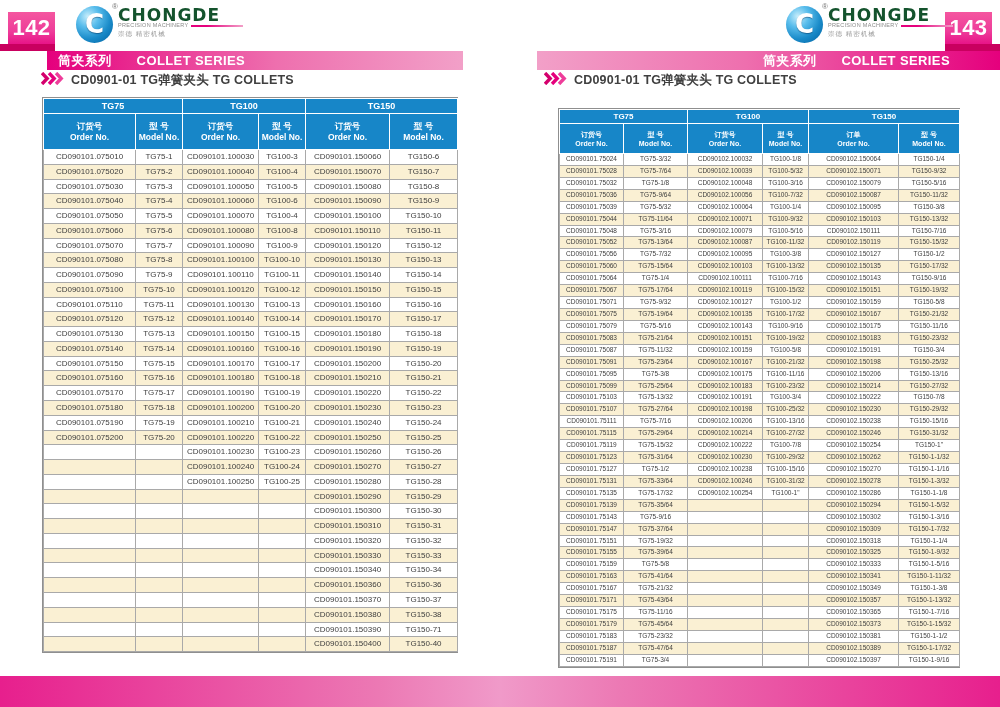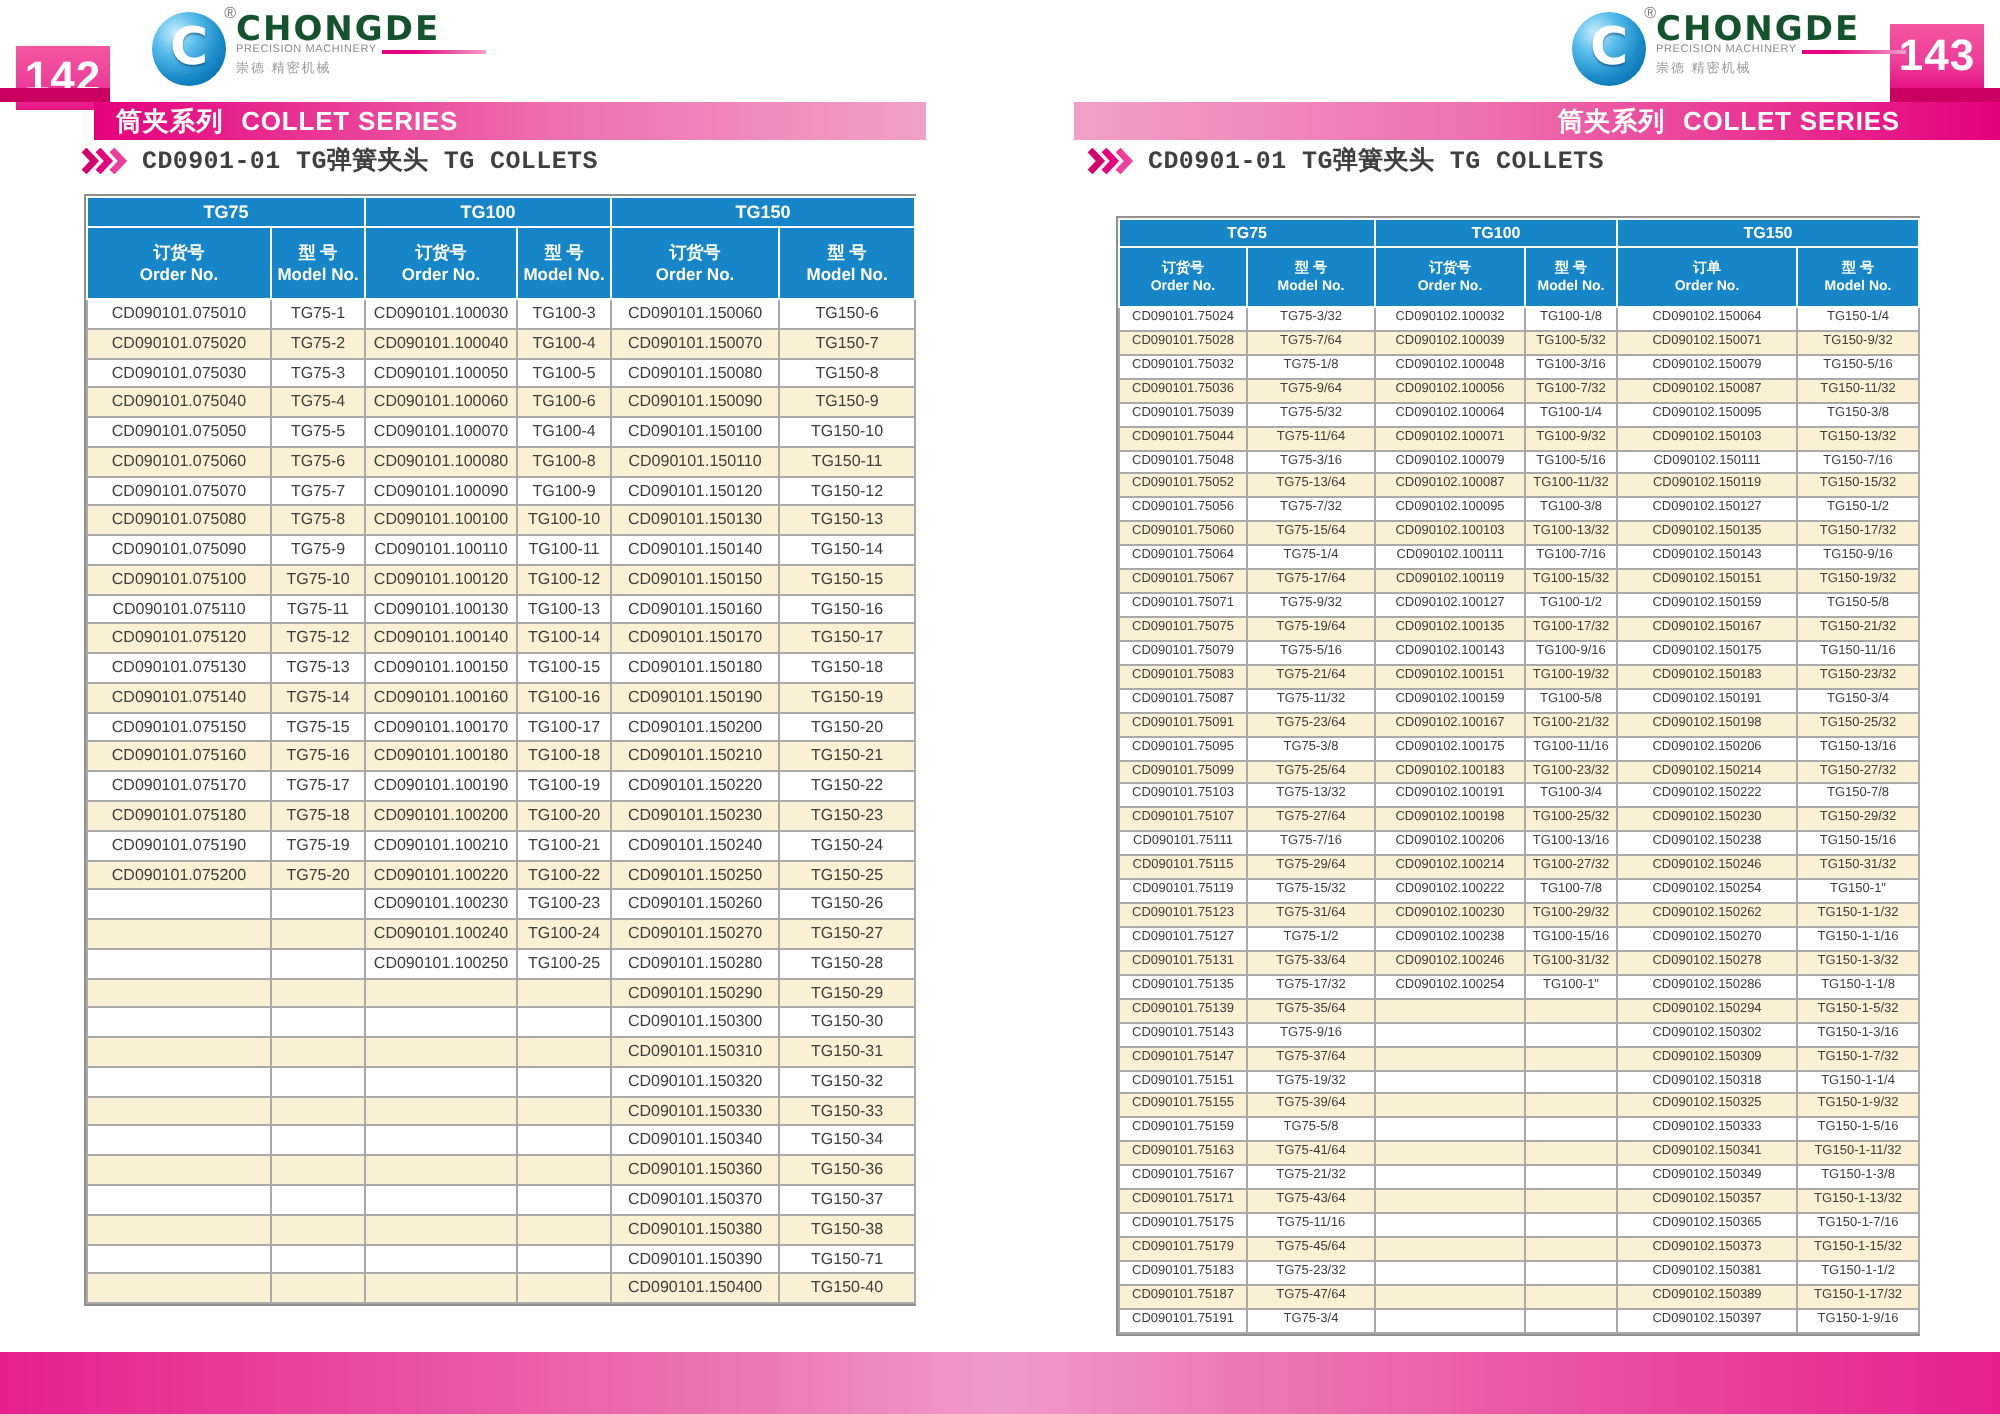--- a/index.html
+++ b/index.html
@@ -7,32 +7,32 @@
     position:relative;width:1000px;height:707px;background:#fff;overflow:hidden;
     font-family:"Liberation Sans",sans-serif;
   }
   
   .pagebox{
     position:absolute;width:47px;height:32px;top:12px;
     background:linear-gradient(180deg,#f4569f 0%,var(--page-box-pink) 60%,#e81487 100%);
     color:#fff;font-size:22px;font-weight:bold;display:flex;align-items:center;justify-content:center;
     letter-spacing:.5px;
   }
-  .pagebox.pb-left{left:8px;margin-top:11px;}
+  .pagebox.pb-left{left:8px;}
   .pagebox.pb-right{left:945px;}
   .strip{position:absolute;top:44px;width:55px;height:7px;background:var(--crimson);}
   .strip.st-left{left:0;}
   .strip.st-right{left:945px;}
   .series-bar{
     position:absolute;top:51px;height:19px;display:flex;align-items:center;
     color:#fff;font-size:13px;font-weight:bold;letter-spacing:.4px;white-space:nowrap;
   }
   .series-bar.sb-left{left:47px;width:416px;background:linear-gradient(90deg,var(--brand-pink) 0%,#ee6fae 55%,var(--pink-light) 100%);padding-left:11px;box-sizing:border-box;}
   .series-bar.sb-right{left:537px;width:463px;background:linear-gradient(90deg,var(--pink-light) 0%,#ee6fae 45%,var(--brand-pink) 100%);justify-content:flex-end;padding-right:50px;box-sizing:border-box;}
-  .series-bar .en{margin-left:9px;}
+  .series-bar .en{margin-left:25px;}
   
   .logo{position:absolute;display:flex;gap:5px;align-items:flex-start;}
   .logo.lg-left{left:76px;top:6px;}
   .logo.lg-right{left:786px;top:6px;}
   .logo-ball{
     position:relative;width:37px;height:37px;border-radius:50%;
     background:radial-gradient(circle at 32% 28%,#c9eefb 0%,#59bdec 30%,#1a8bc9 62%,var(--logo-blue) 80%,#074f7e 100%);
     flex:0 0 auto;
   }
   .logo-c{
@@ -40,21 +40,21 @@
     font-weight:bold;font-size:26px;font-family:"DejaVu Sans",sans-serif;
     text-shadow:0 1px 1px rgba(0,40,80,.45);
   }
   .reg{position:absolute;top:-3px;right:-5px;font-size:8px;color:#777;background:#fff;border-radius:50%;line-height:8px;}
   .logo-text{padding-top:3px;}
   .logo-main{font-size:17px;font-weight:bold;color:#14532d;letter-spacing:1px;line-height:13px;font-family:"DejaVu Sans",sans-serif;}
   .logo-sub{display:flex;align-items:center;gap:3px;font-size:5.5px;color:#8a8a8a;letter-spacing:.3px;line-height:7px;}
   .pink-dash{display:inline-block;width:52px;height:2px;background:linear-gradient(90deg,var(--brand-pink) 0%,var(--brand-pink) 30%,var(--pink-light) 100%);}
   .logo-cn{font-size:6.5px;color:#9a9a9a;letter-spacing:1px;margin-top:1px;}
   
-  .section-title{position:absolute;display:flex;align-items:center;gap:6px;height:16px;font-family:Liberation Mono, monospace;}
+  .section-title{position:absolute;display:flex;align-items:flex-start;gap:6px;height:16px;}
   .section-title.ti-left{left:41px;top:72px;}
   .section-title.ti-right{left:544px;top:72px;}
   .section-title .label{font-size:12.5px;font-weight:bold;color:#404040;letter-spacing:.2px;white-space:nowrap;}
   .chevrons{display:block;}
   
   .table-wrap{position:absolute;border:1px solid #8f8f8f;}
   .tbl-left{left:42px;top:97px;width:414px;}
   .tbl-right{left:558px;top:108px;width:400px;}
   table.ctable{border-collapse:collapse;width:100%;table-layout:fixed;padding-left:48px;}
   .ctable th,.ctable td{padding:0;text-align:center;overflow:hidden;white-space:nowrap;}

